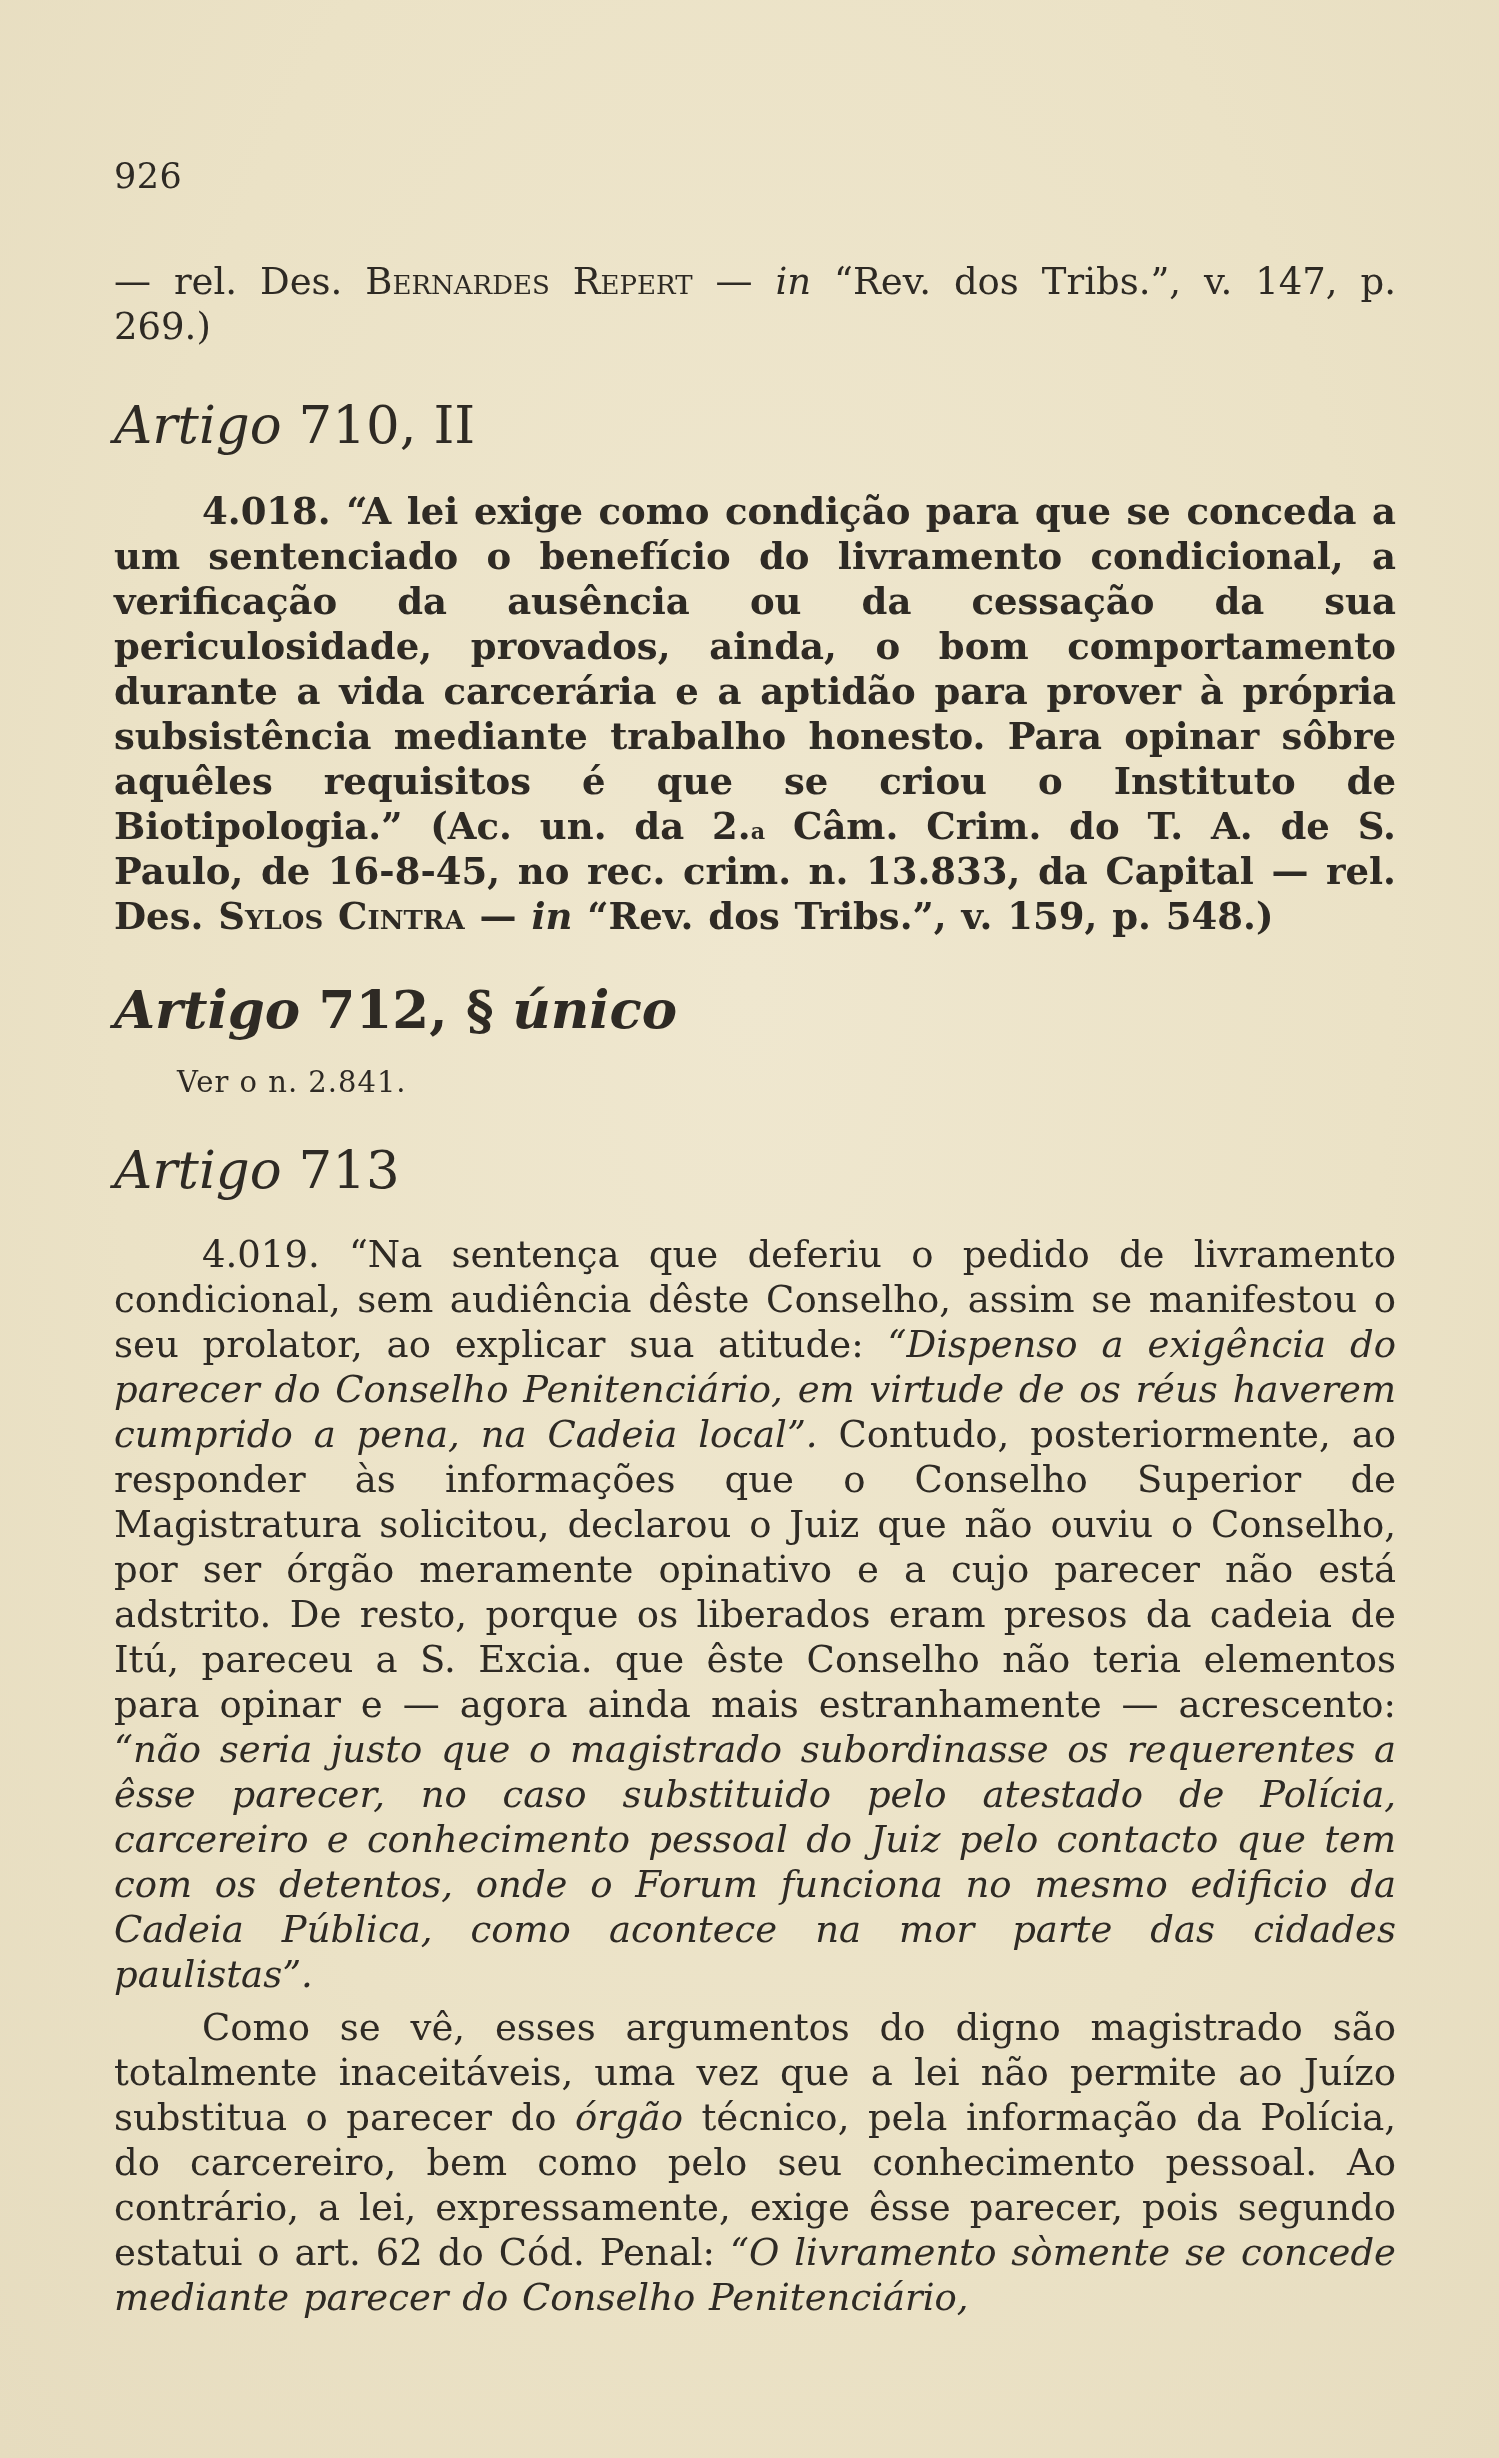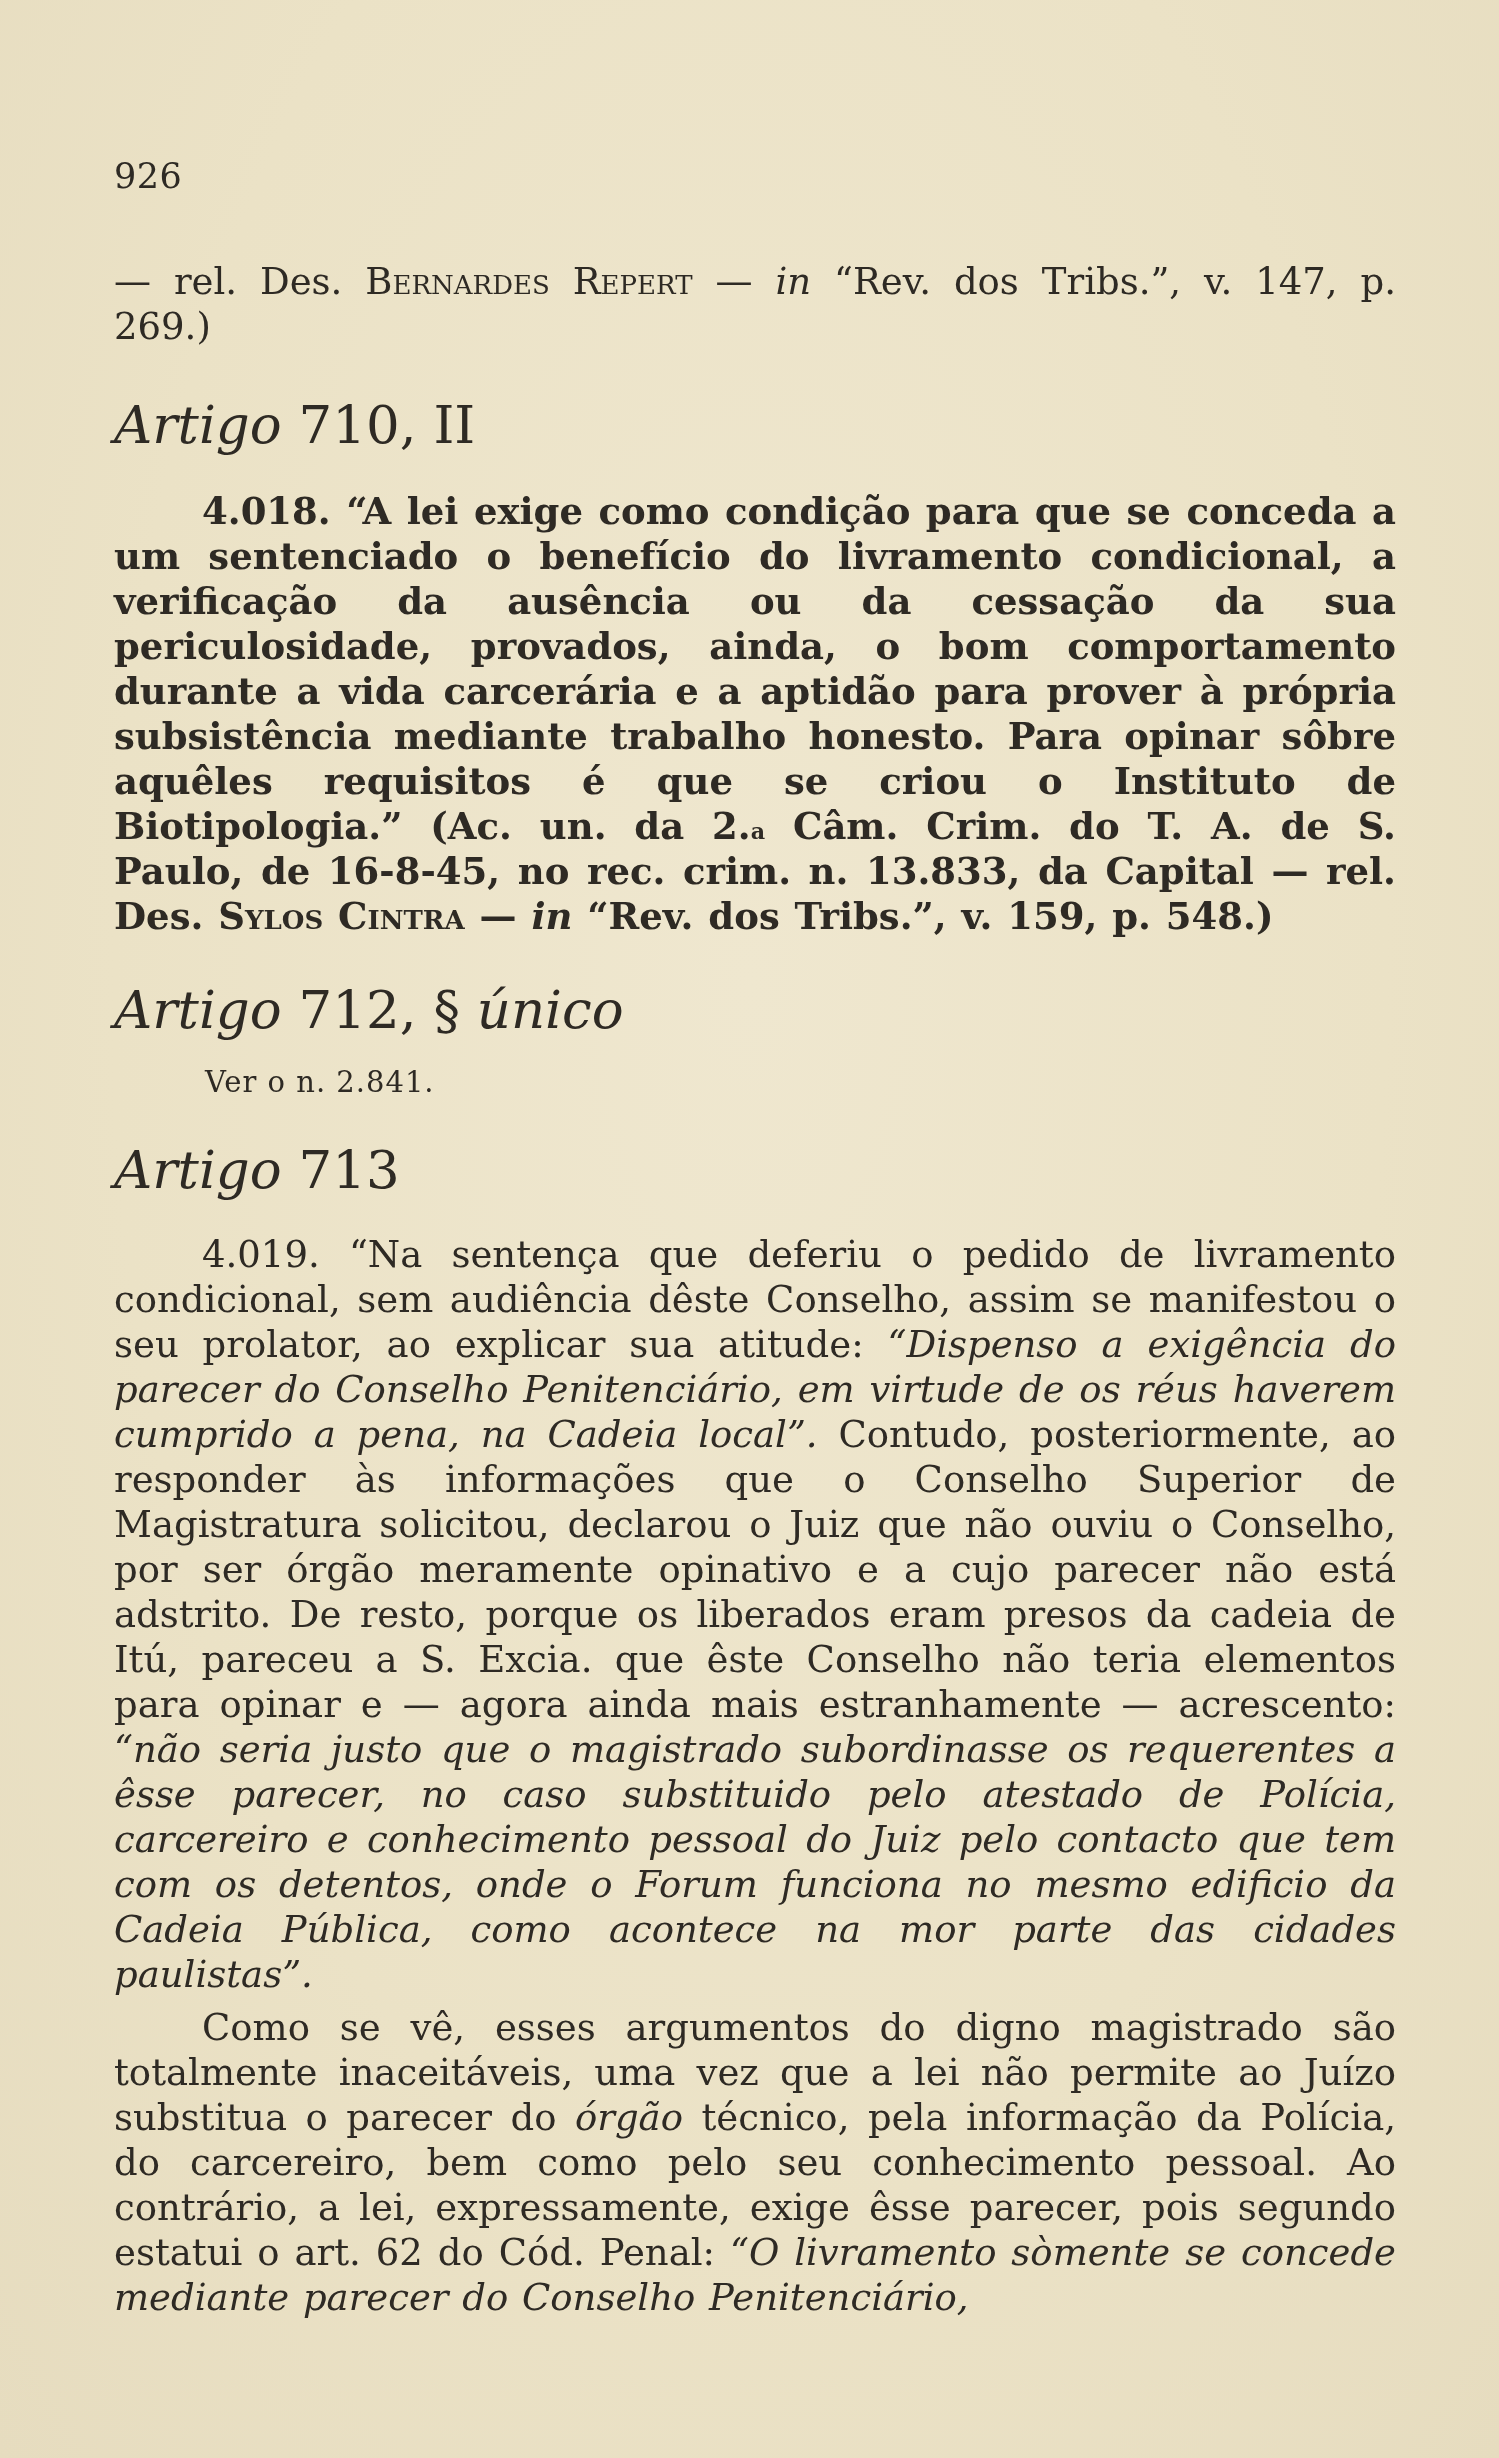--- a/index.html
+++ b/index.html
@@ -71,21 +71,21 @@
       line-height: 45px;
     }
     .heading .num {
       font-style: normal;
     }
     .heading .it {
       font-style: italic;
     }
     .note {
       position: absolute;
-      left: 91px;
+      left: 63px;
       font-size: 29px;
       line-height: 39px;
       letter-spacing: 1px;
       text-align: center;
     }
     sup {
       font-size: 60%;
       vertical-align: 35%;
       line-height: 0;
     }
@@ -108,21 +108,21 @@
   <div class="heading" style="top: 402px;">
     <span class="it">Artigo</span><span class="num"> 710, II</span>
   </div>
 
   <div class="block" style="top: 489px; font-weight: bold;">
     <p class="indent">
       <span>4.018.</span><span> “A lei exige como condição para que se conceda a um sentenciado o benefício do livramento condicional, a verificação da ausência ou da cessação da sua periculosidade, provados, ainda, o bom comportamento durante a vida carcerária e a aptidão para prover à própria subsistência mediante trabalho honesto. Para opinar sôbre aquêles requisitos é que se criou o Instituto de Biotipologia.” (Ac. un. da 2.</span><sup>a</sup><span> Câm. Crim. do T. A. de S. Paulo, de 16-8-45, no rec. crim. n. 13.833, da Capital — rel. Des. </span><span class="sc">Sylos Cintra</span><span> — </span><em>in</em><span> “Rev. dos Tribs.”, v. 159, p. 548.)</span>
     </p>
   </div>
 
-  <div class="heading" style="top: 987px;">
+  <div class="heading" style="top: 987px; font-weight: bold;">
     <span class="it">Artigo</span><span class="num"> 712, § </span><span class="it">único</span>
   </div>
 
   <div class="note" style="top: 1063px;">Ver o n. 2.841.</div>
 
   <div class="heading" style="top: 1147px; text-align: right;">
     <span class="it">Artigo</span><span class="num"> 713</span>
   </div>
 
   <div class="block" style="top: 1232px;">

